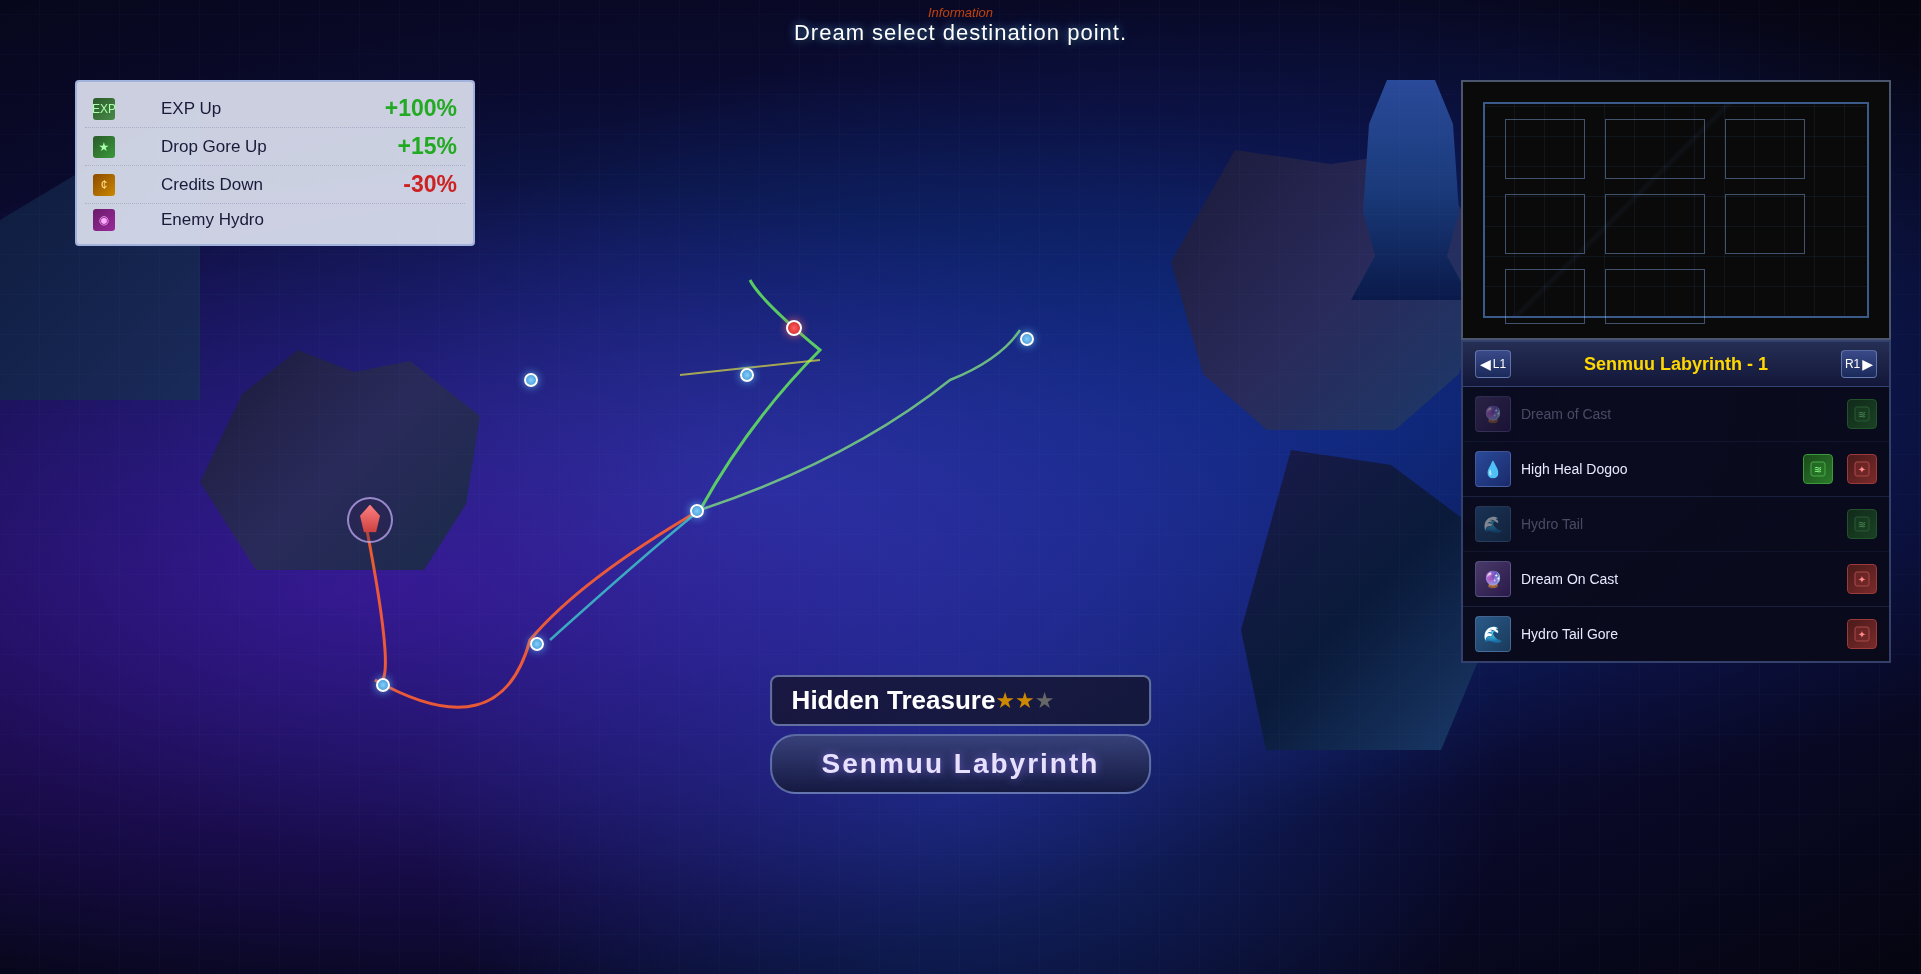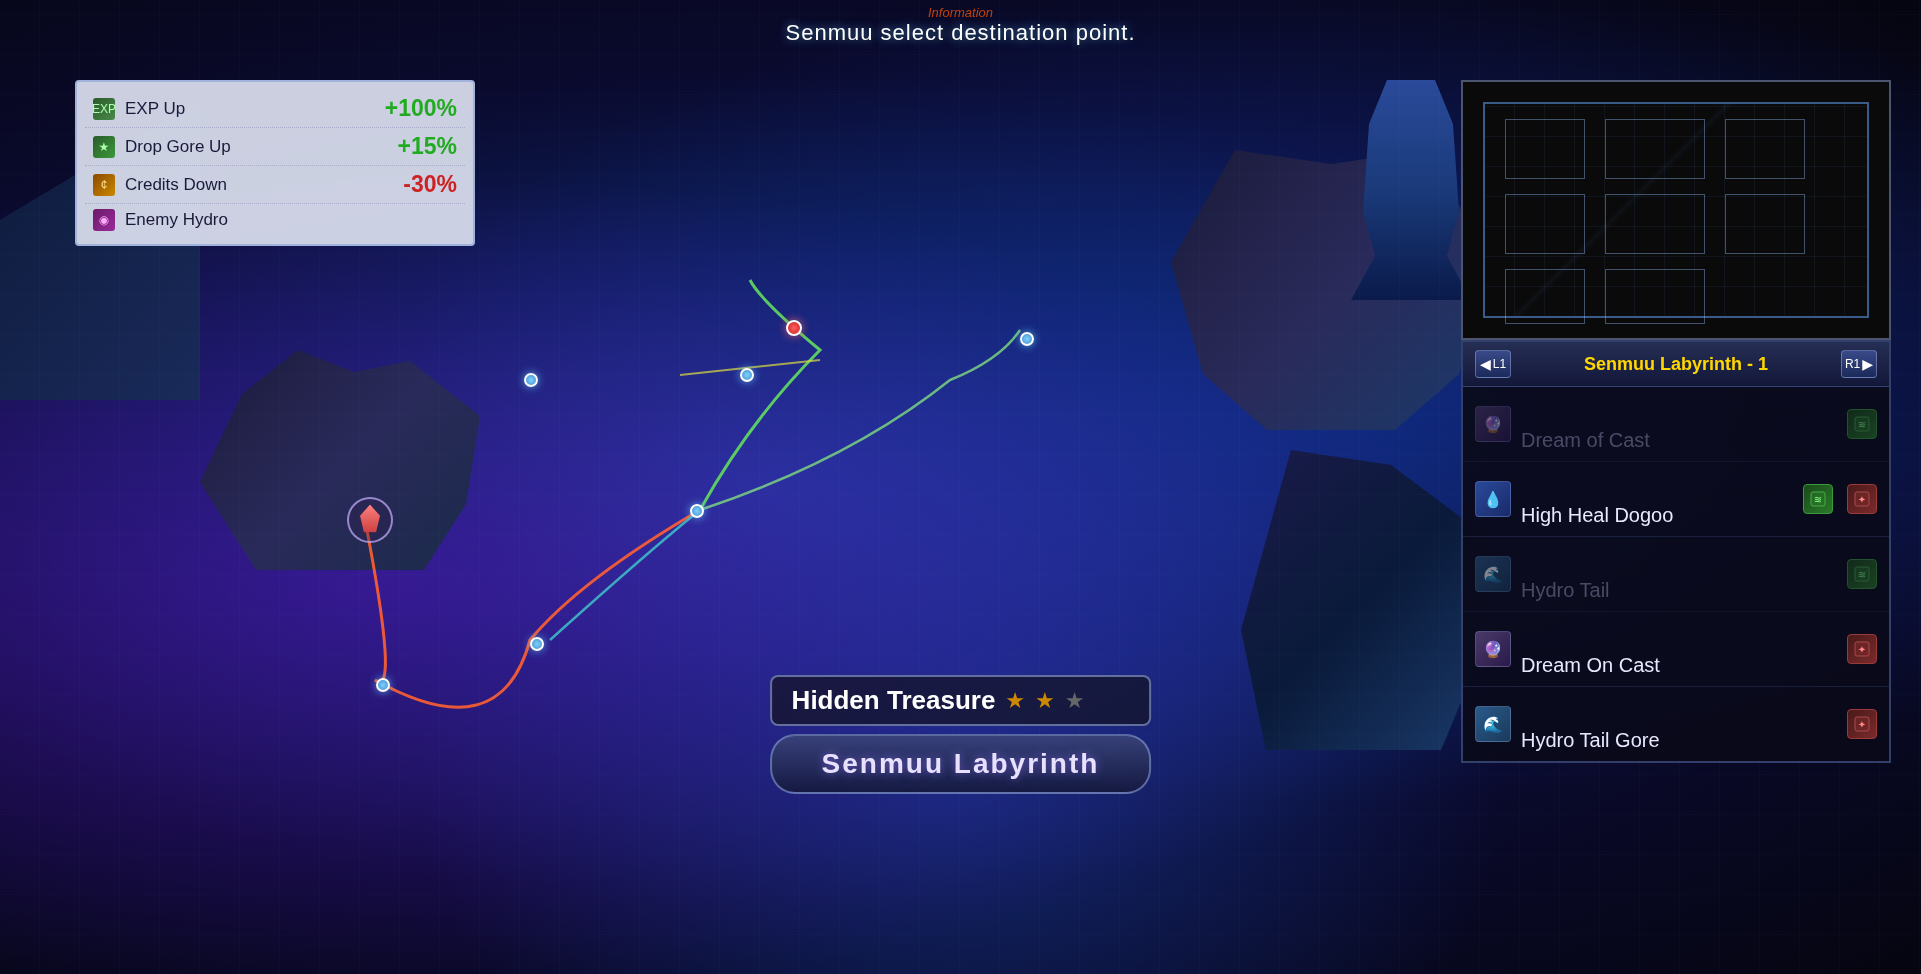--- a/index.html
+++ b/index.html
@@ -117,20 +117,21 @@
       font-weight: bold;
       color: #c8a020;
       border-bottom: 1px dotted #aaa;
       margin-bottom: 6px;
     }
     .scout-row {
       display: flex;
       align-items: center;
       padding: 5px 8px;
       border-bottom: 1px dotted rgba(100,100,150,0.3);
+      gap: 36px;
     }
     .scout-row:last-child { border-bottom: none; }
     .scout-icon {
       width: 22px;
       height: 22px;
       border-radius: 3px;
       margin-right: 10px;
       flex-shrink: 0;
       display: flex;
       align-items: center;
@@ -190,21 +191,20 @@
       transform: translateX(-50%);
       z-index: 20;
     }
     .hidden-treasure-box {
       background: rgba(20,20,40,0.75);
       border: 2px solid rgba(150,170,220,0.6);
       border-radius: 8px;
       padding: 8px 20px;
       display: flex;
       align-items: center;
-      gap: 10px;
       margin-bottom: 8px;
     }
     .treasure-text {
       color: #ffffff;
       font-size: 26px;
       font-weight: bold;
     }
     .star {
       font-size: 22px;
     }
@@ -318,22 +318,21 @@
       display: flex;
       align-items: center;
       justify-content: center;
       font-size: 16px;
       background: linear-gradient(135deg, #3a3a6a, #1a1a4a);
       border: 1px solid rgba(150,170,220,0.3);
     }
     .skill-name {
       flex: 1;
       color: #e8e8ff;
-      font-size: 20px;
-      margin-top: 33px;
+      font-size: 14px;
     }
     .skill-row.dimmed .skill-name { color: #8888aa; }
     .skill-badge {
       width: 30px; height: 30px;
       border-radius: 4px;
       display: flex;
       align-items: center;
       justify-content: center;
       font-size: 14px;
     }
@@ -386,21 +385,21 @@
               width:46px;height:46px;border-radius:50%;border:2px solid rgba(200,180,255,0.7);
               background:rgba(50,30,80,0.3);"></div>
 
   <div style="position:absolute;top:50%;left:50%;transform:translate(-50%,-55%);
               width:20px;height:28px;background:linear-gradient(180deg,#ff8080,#cc4040);
               clip-path:polygon(50% 0%,100% 40%,80% 100%,20% 100%,0% 40%);"></div>
 </div>
 
 <div class="info-bar">
   <span class="info-label">Information</span>
-  <span class="info-text">Senmuu select destination point.</span>
+  <span class="info-text">Dream select destination point.</span>
 </div>
 
 <div class="scout-panel">
 
   <div class="scout-row">
     <div class="scout-icon exp">EXP</div>
     <span class="scout-label">EXP Up</span>
     <span class="scout-value positive">+100%</span>
   </div>
   <div class="scout-row">

